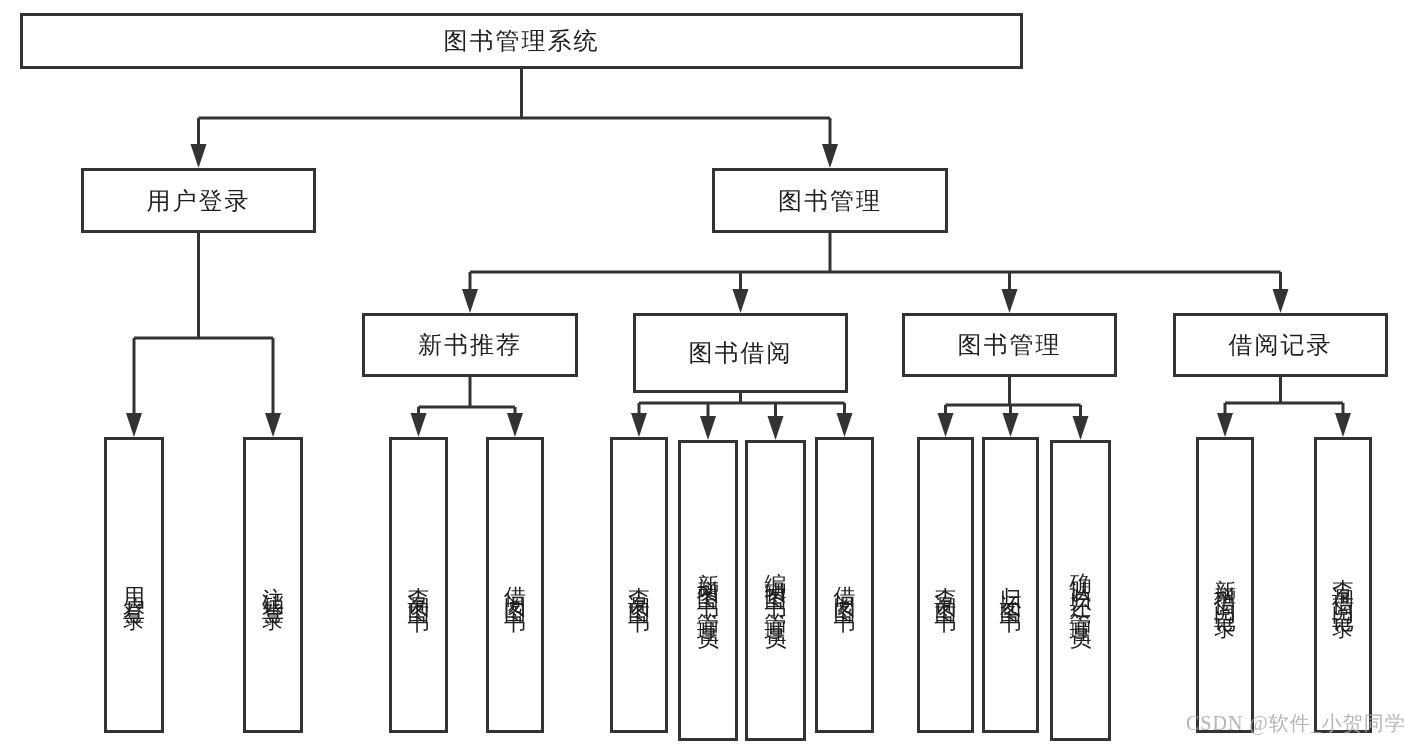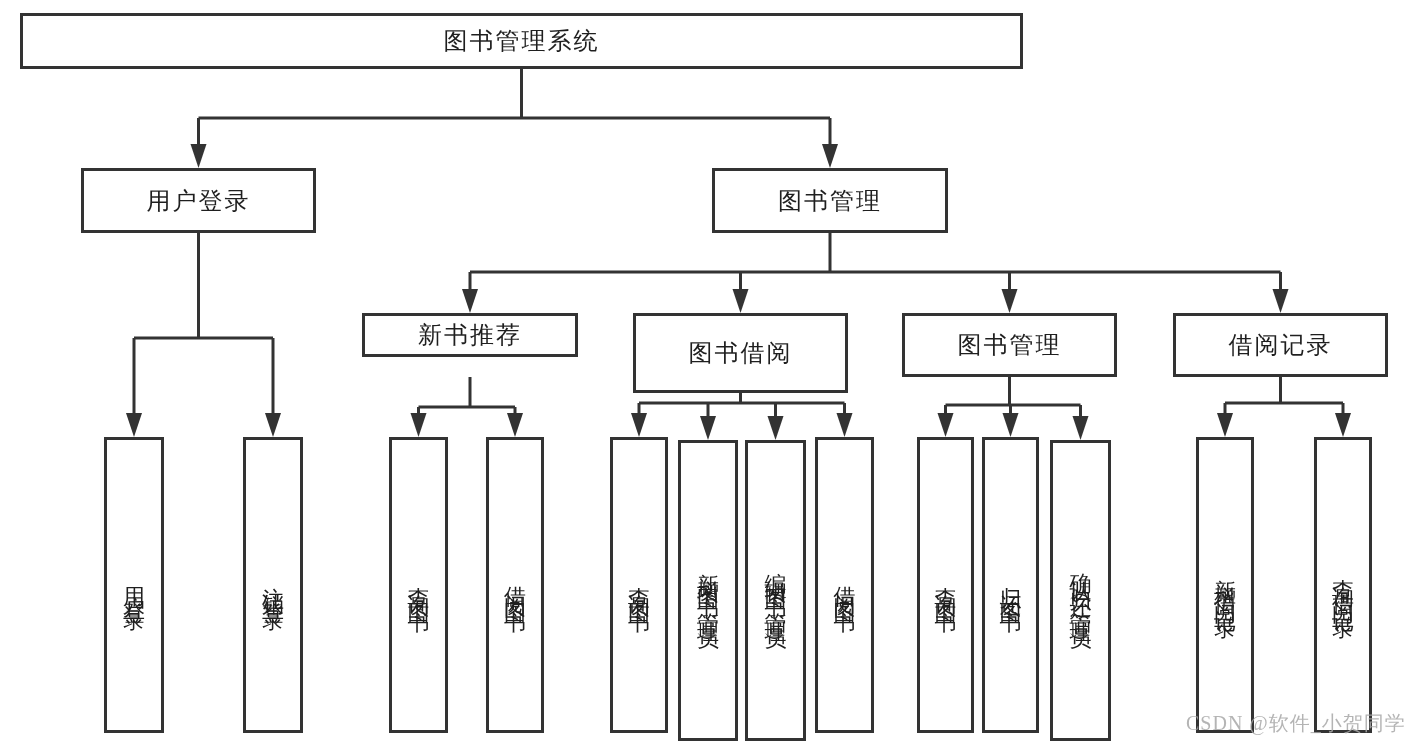--- a/index.html
+++ b/index.html
@@ -92,21 +92,21 @@
     <span>图书管理系统</span>
   </div>
 
   <div class="node" style="left:81px;top:168px;width:235px;height:65px">
     <span>用户登录</span>
   </div>
   <div class="node" style="left:712px;top:168px;width:236px;height:65px">
     <span>图书管理</span>
   </div>
 
-  <div class="node" style="left:362px;top:313px;width:216px;height:44px">
+  <div class="node" style="left:362px;top:313px;width:216px;height:64px">
     <span>新书推荐</span>
   </div>
   <div class="node" style="left:633px;top:313px;width:215px;height:80px">
     <span>图书借阅</span>
   </div>
   <div class="node" style="left:902px;top:313px;width:215px;height:64px">
     <span>图书管理</span>
   </div>
   <div class="node" style="left:1173px;top:313px;width:215px;height:64px">
     <span>借阅记录</span>

